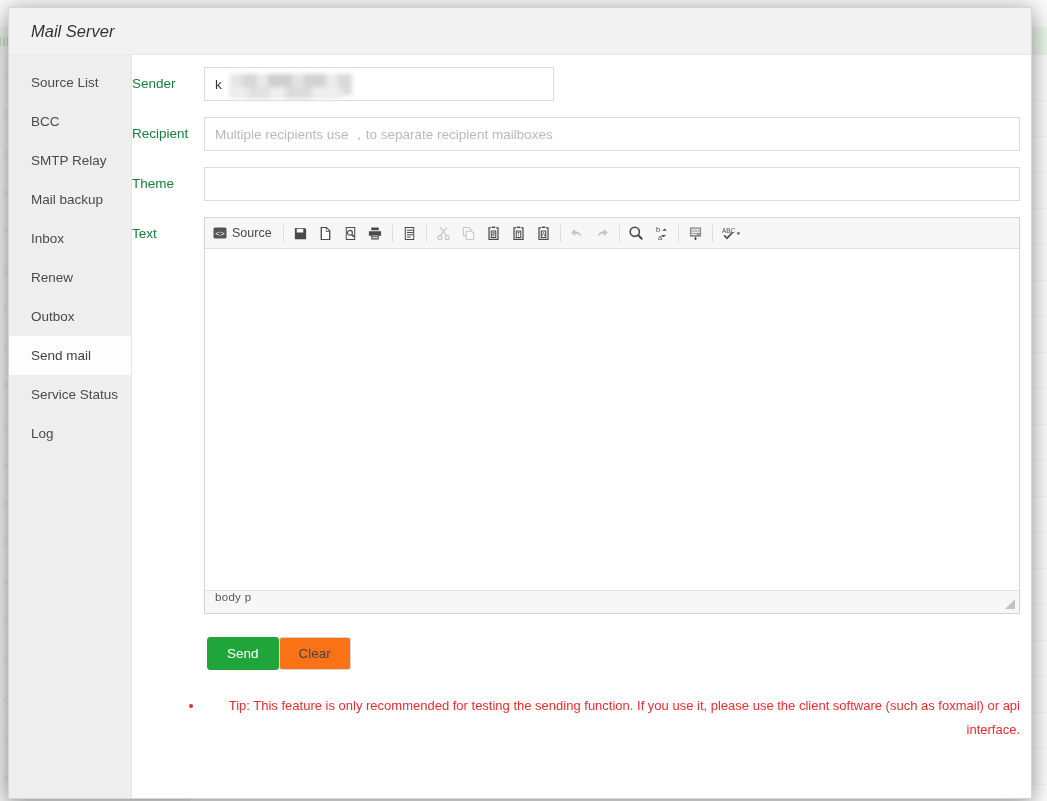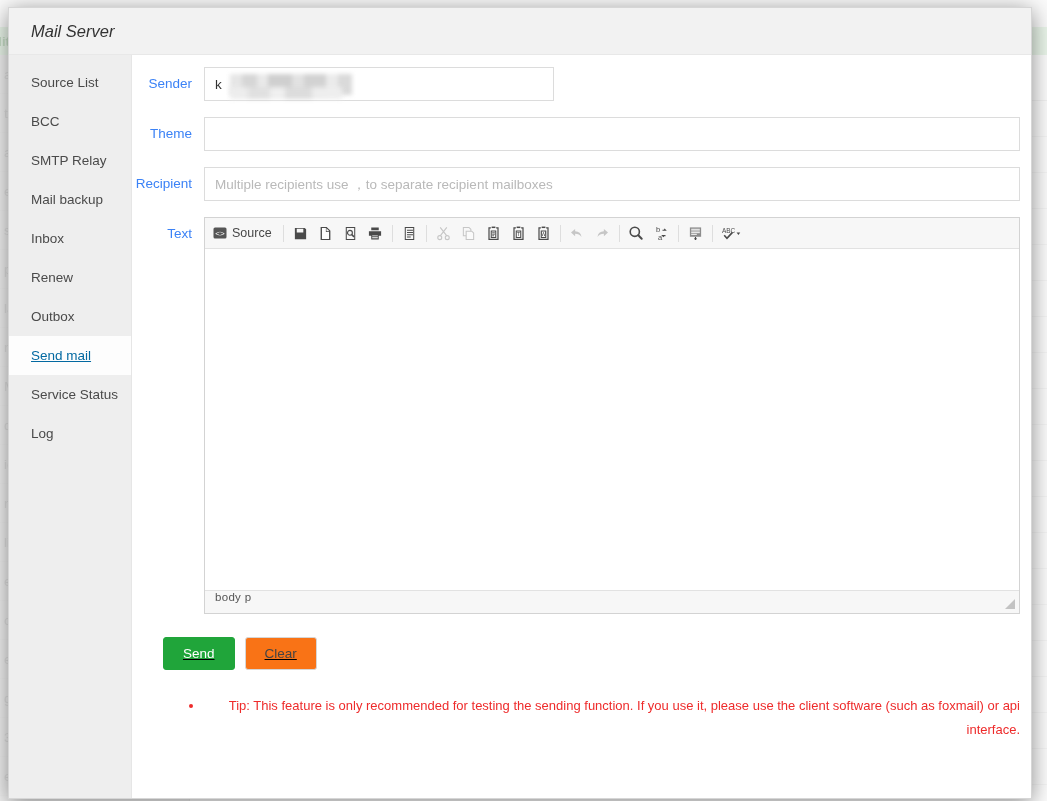--- a/index.html
+++ b/index.html
@@ -102,36 +102,34 @@
   }
   .side-item {
     height: 39px; line-height: 39px;
     font-size: 13.5px; color: #4a4a4a;
     padding-left: 22px;
     white-space: nowrap;
     cursor: pointer;
   }
   .side-item.active {
     background: #fdfdfd;
-    color: #0369a1;
-    text-decoration: underline;
+    color: #404040;
   }
 
   
   #form {
     flex: 1;
     padding: 12px 45px 0 0;
     position: relative;
     background: transparent;
   }
   .frow { display: flex; margin-bottom: 16px; }
   .flabel {
     width: 72px; flex-shrink: 0;
-    text-align: right;
-    font-size: 13.5px; color: #3b82f6;
+    font-size: 13.5px; color: #15803d;
     padding-right: 12px;
     padding-top: 9px;
     white-space: nowrap;
   }
   .fctl { flex: 1; }
   .inp {
     width: 100%; height: 34px;
     border: 1px solid #dcdcdc;
     background: #fff;
     font-size: 13.5px;
@@ -205,23 +203,22 @@
     font-size: 11.5px; color: #555;
     letter-spacing: .3px;
   }
   #resize-grip {
     position: absolute; right: 3px; bottom: 3px;
     width: 12px; height: 12px;
   }
 
   
   #btn-row {
-    display: flex; gap: 10px;
-    margin: 23px 0 0 31px;
-    text-decoration: underline;
+    display: flex; 
+    margin: 23px 0 0 75px;
   }
   .btn {
     font-size: 13.5px;
     padding: 8px 19px;
     border-radius: 3px;
     cursor: pointer;
     font-family: "Liberation Sans", sans-serif;
     border: 1px solid transparent;
   }
   .btn-send { background: #20a53a; color: #fff; border-color: #20a53a; }
@@ -464,30 +461,30 @@
         <div class="fctl">
           <div id="sender-wrap">
             <input class="inp" id="sender-input" type="text" value="k                om" style="">
             <div id="sender-blur"></div>
             <div id="sender-blur2"></div>
           </div>
         </div>
       </div>
 
       <div class="frow">
+        <div class="flabel">Recipient</div>
+        <div class="fctl">
+          <input class="inp" type="text" placeholder="Multiple recipients use ，to separate recipient mailboxes" style="">
+        </div>
+      </div>
+
+      <div class="frow">
         <div class="flabel">Theme</div>
         <div class="fctl">
           <input class="inp" type="text" placeholder="" style="">
-        </div>
-      </div>
-
-      <div class="frow">
-        <div class="flabel">Recipient</div>
-        <div class="fctl">
-          <input class="inp" type="text" placeholder="Multiple recipients use ，to separate recipient mailboxes" style="">
         </div>
       </div>
 
       <div class="frow">
         <div class="flabel">Text</div>
         <div class="fctl">
           <div id="editor-box">
 
             <div id="toolbar">
 

